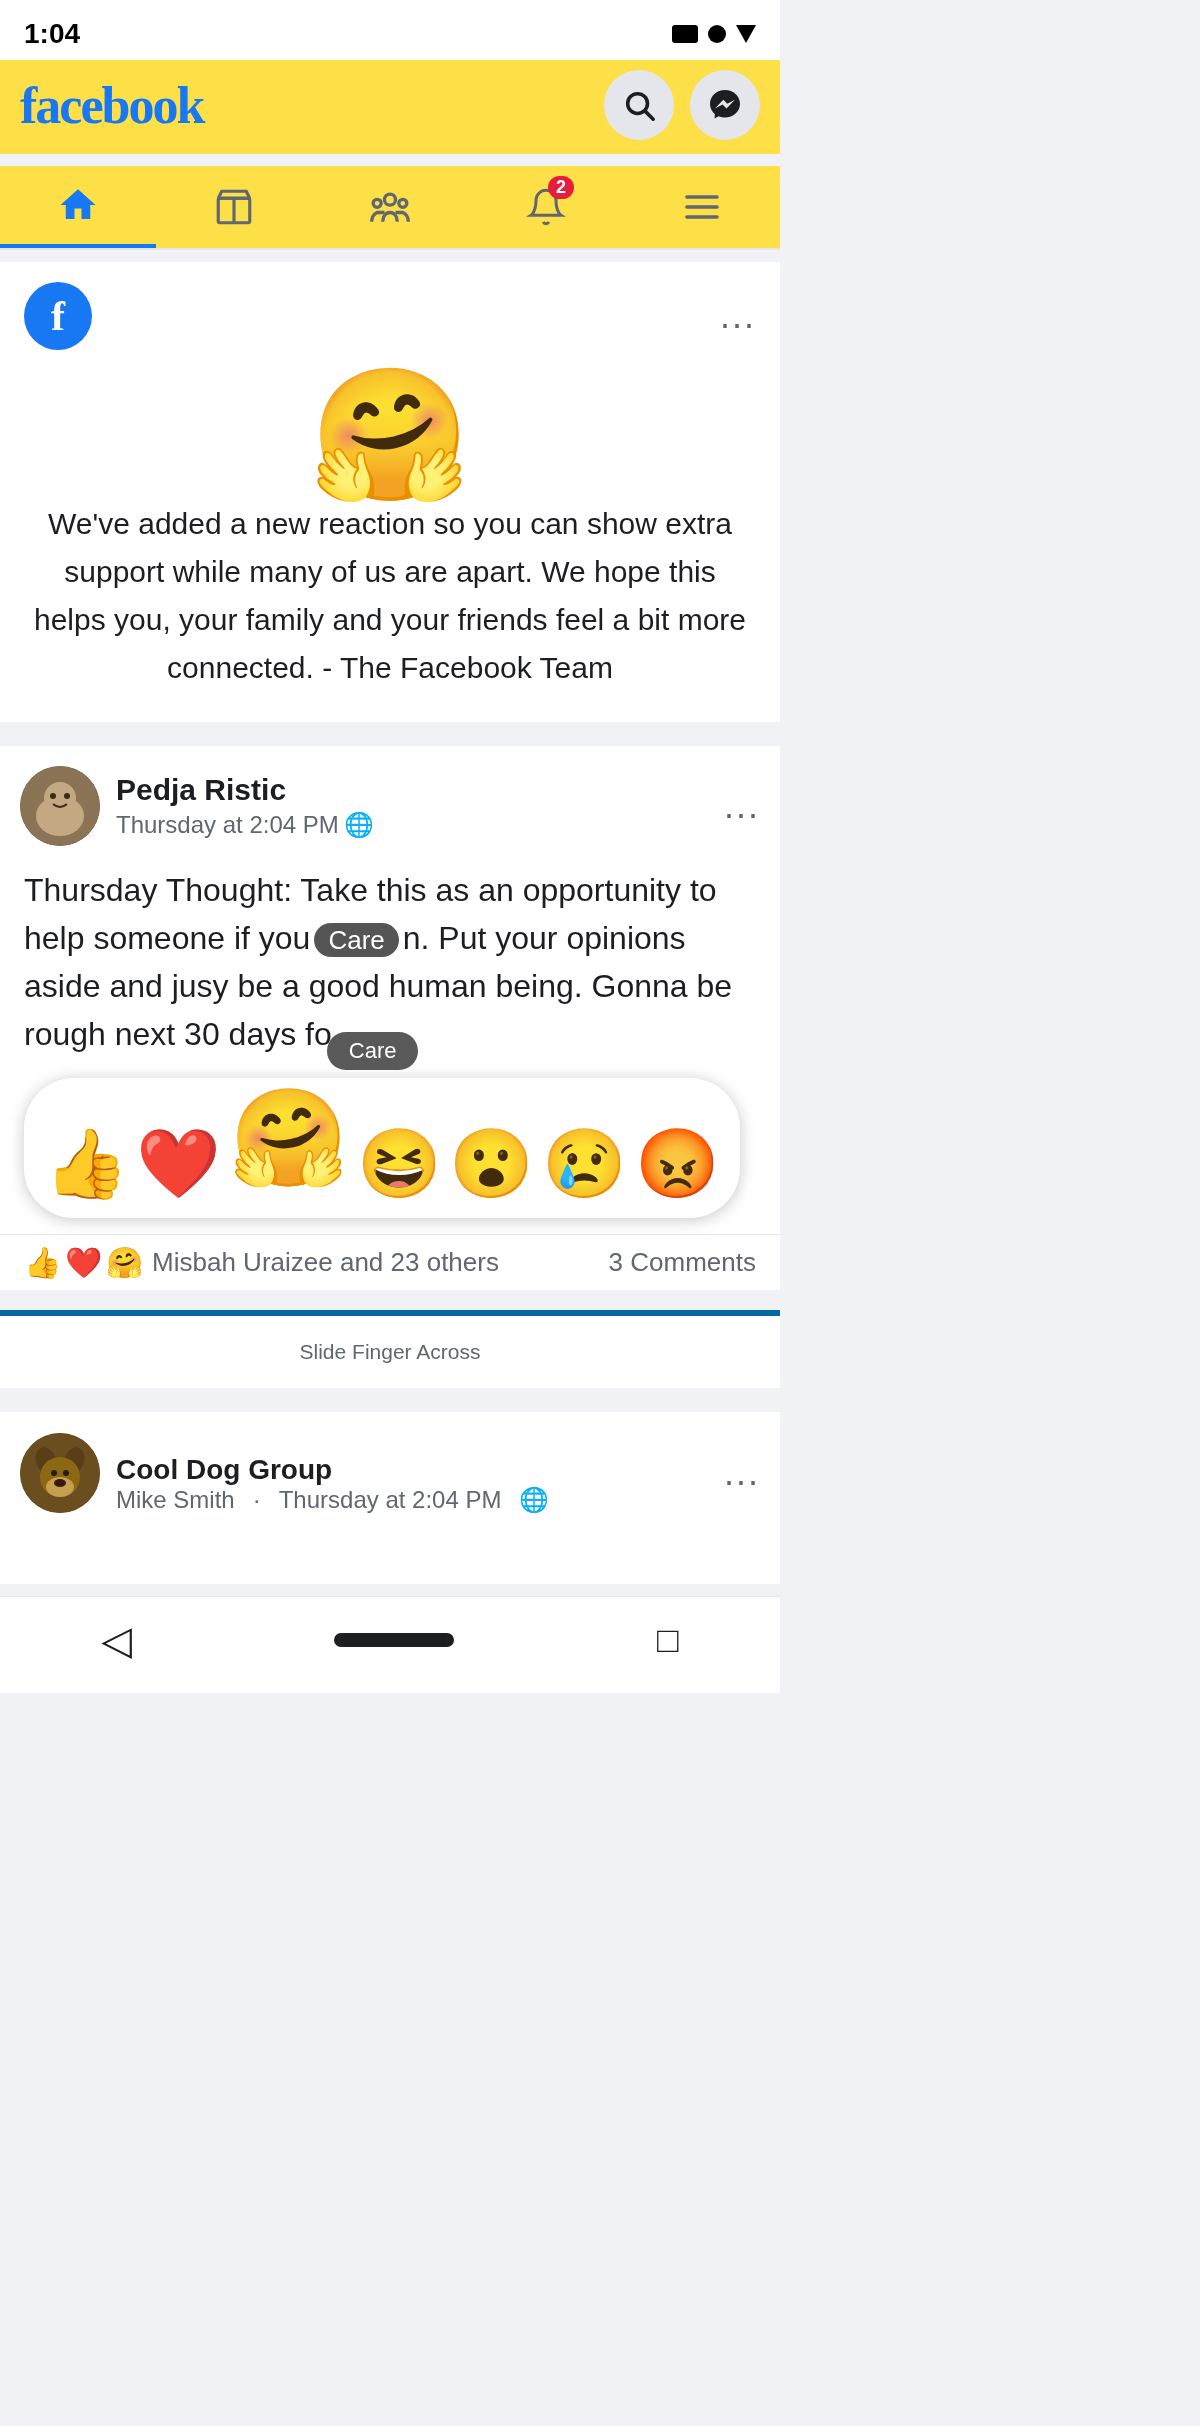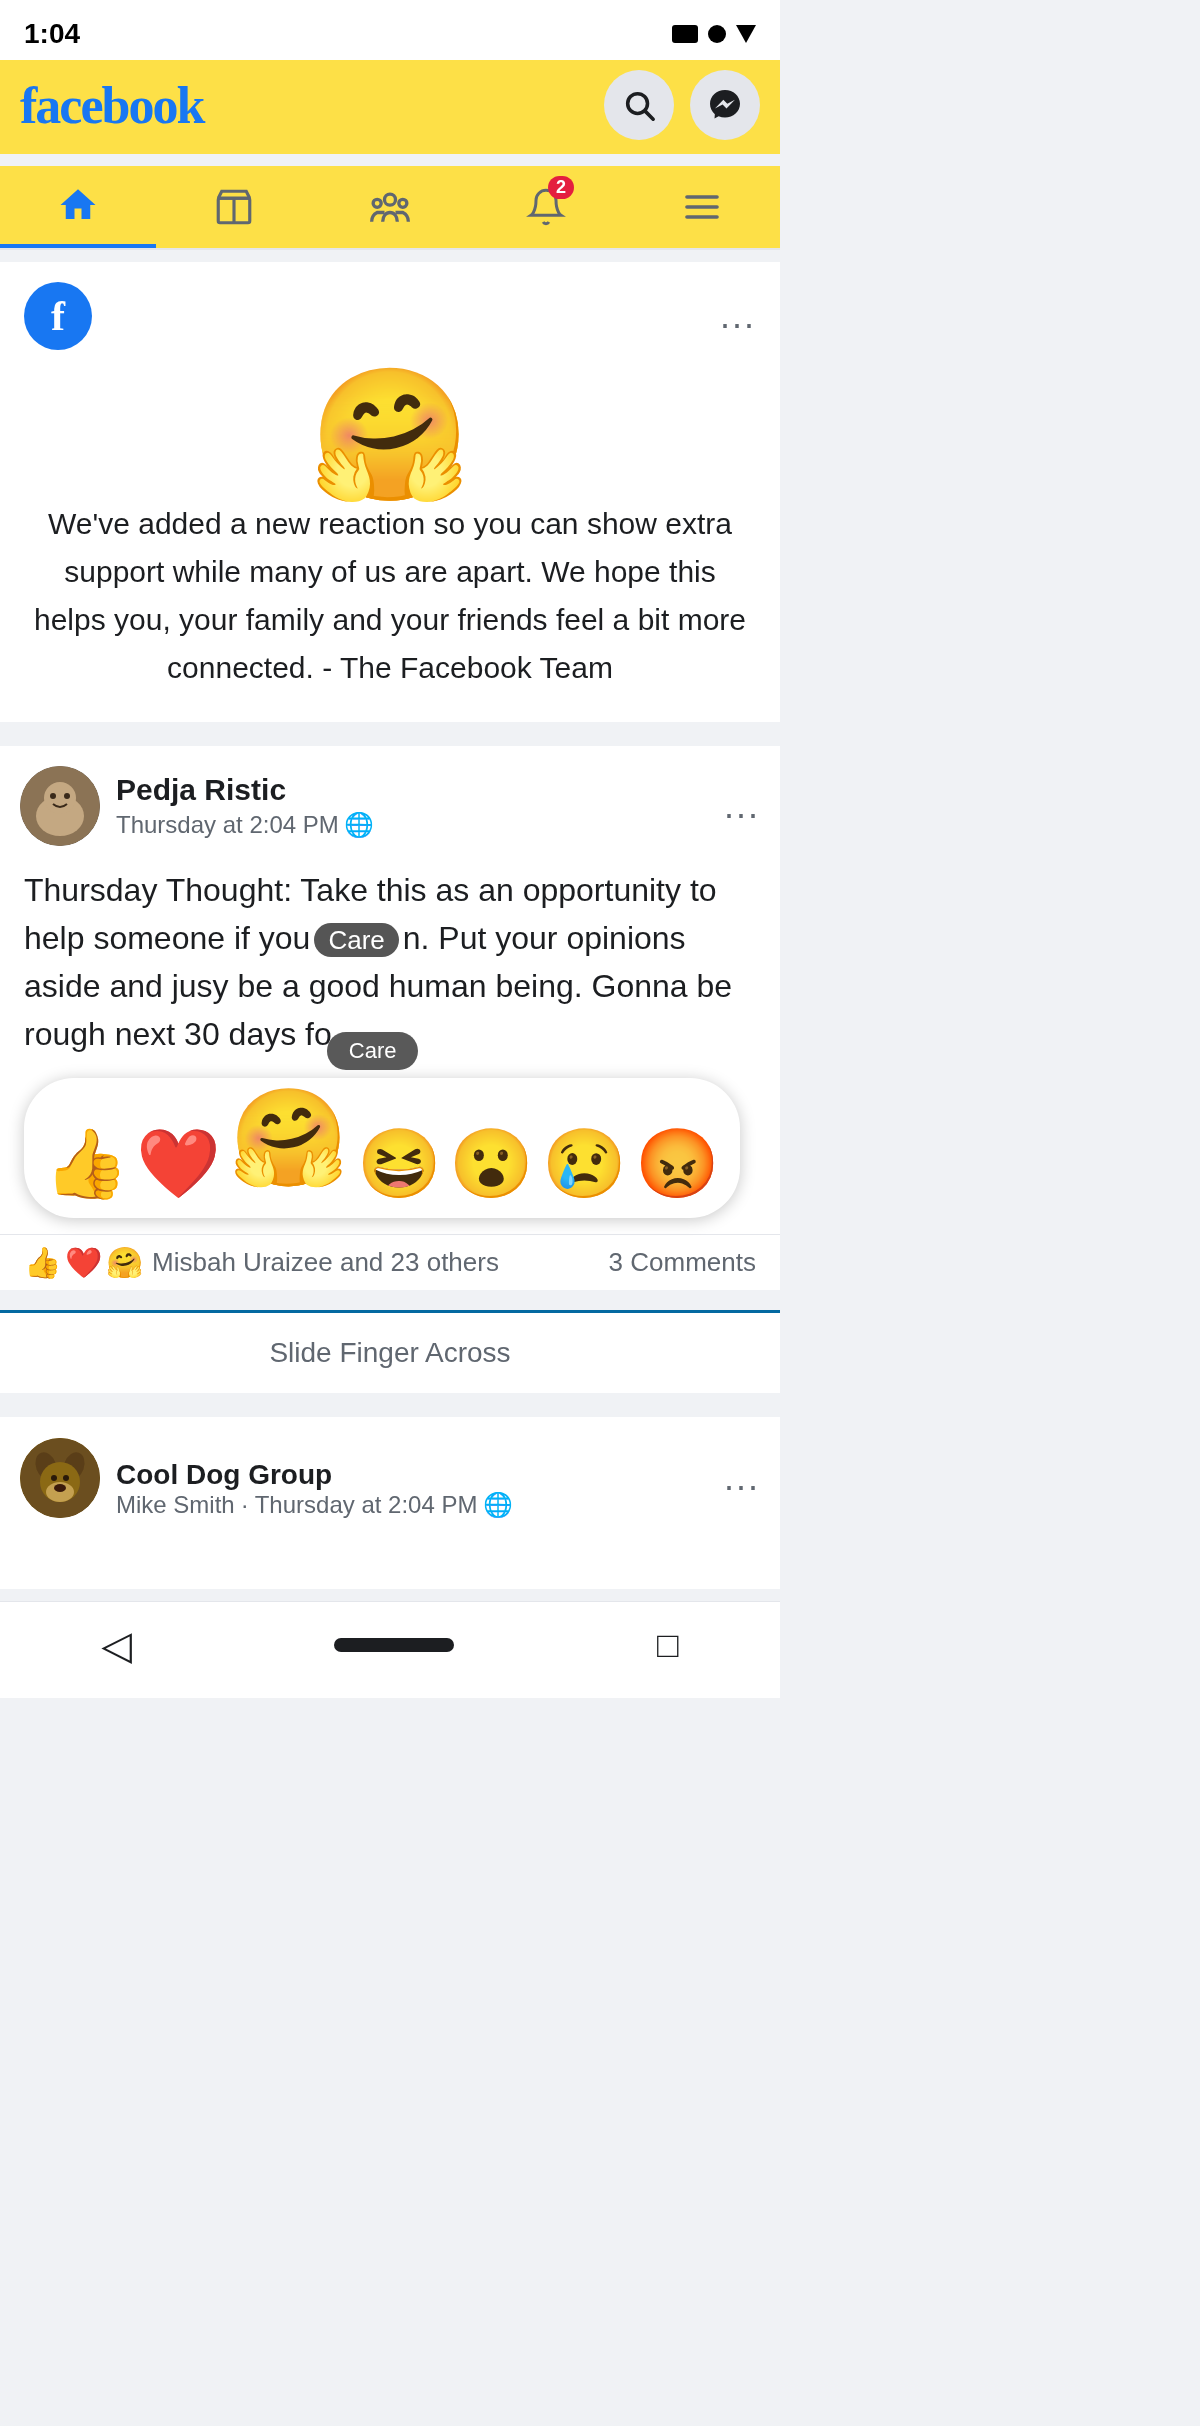--- a/index.html
+++ b/index.html
@@ -237,24 +237,24 @@
       font-size: 30px;
     }
     .reaction-count-text {
       font-size: 26px;
       color: #606770;
     }
 
     
     .slide-finger-bar {
       background: #fff;
-      border-top: 3px solid #0369a1;
+      border-top: 6px solid #0369a1;
       text-align: center;
       padding: 24px;
-      font-size: 28px;
+      font-size: 21px;
       color: #606770;
       font-weight: 500;
       margin-bottom: 12px;
     }
 
     
     .second-post-card {
       background: #fff;
     }
     .dog-avatar {
@@ -306,21 +306,21 @@
     }
     .post-group-name {
       font-weight: 700;
       color: #1c1e21;
     }
     .post-group-meta {
       font-size: 24px;
       color: #606770;
       display: flex;
       align-items: center;
-      gap: 6px;
+      gap: 18px;
     }
 
     
     .reaction-bar-wrapper {
       position: relative;
       padding: 0 24px;
       margin-bottom: 6px;
     }
     .reaction-picker-popup {
       background: #fff;

